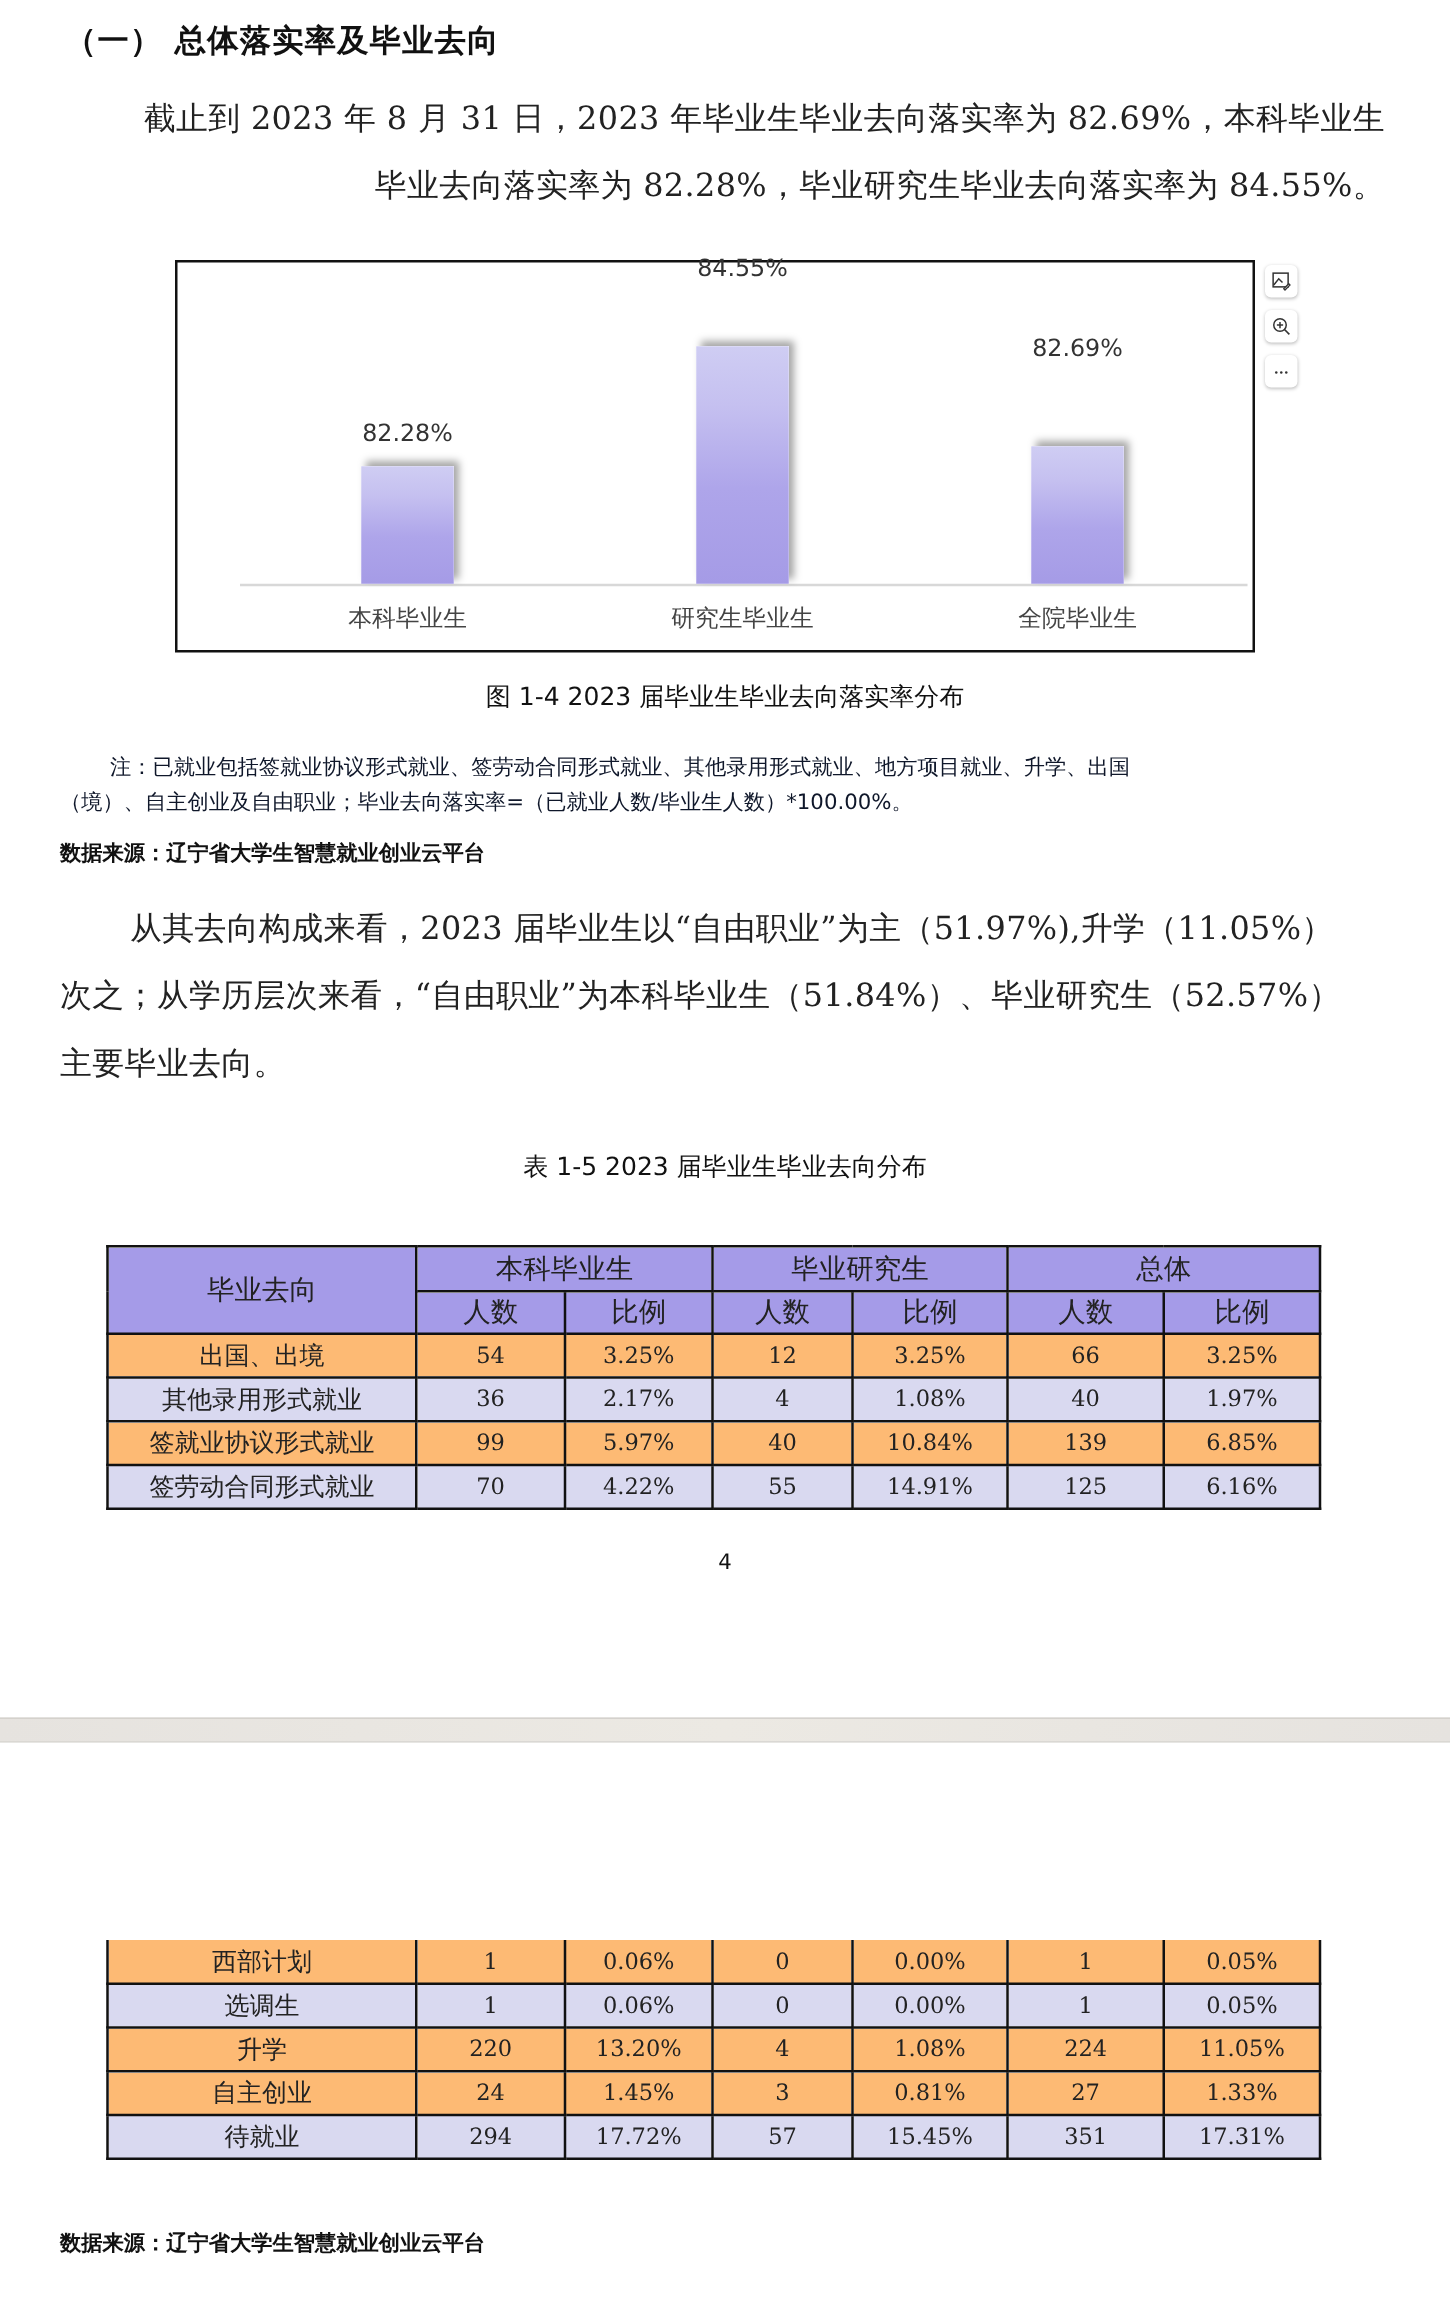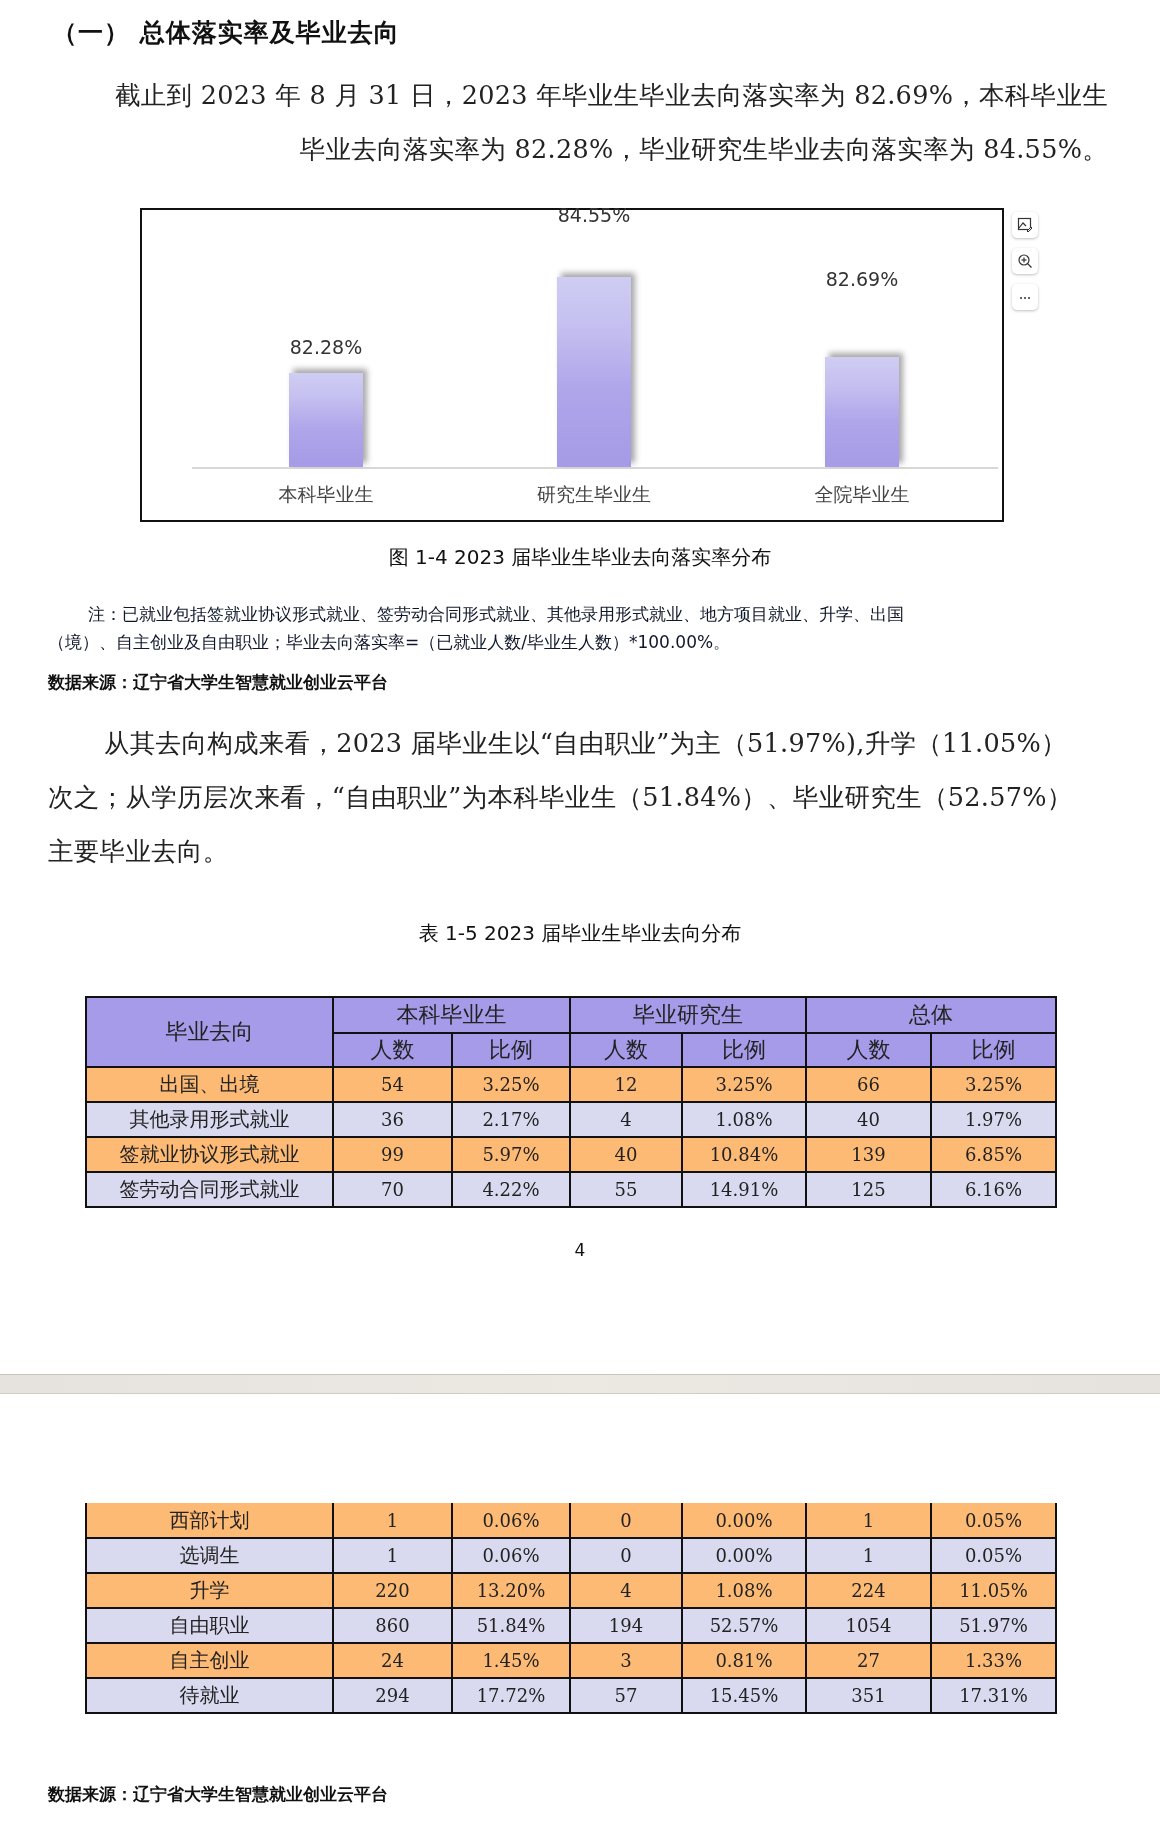--- a/index.html
+++ b/index.html
@@ -161,21 +161,21 @@
     <td class="num">125</td>
     <td class="num">6.16%</td>
   </tr>
 </tbody>
   </table>
 
 <div class="abs pagenum">4</div>
 
 <div class="abs page-gap"></div>
 
-<table class="grid cont" style="left:85px; top:1503px; width:970px;">
+<table class="grid cont" style="left:85px; top:1552px; width:970px;">
   <colgroup>
     <col style="width:247px">
       <col style="width:119px">
       <col style="width:118px">
     <col style="width:112px">
       <col style="width:124px">
       <col style="width:125px">
       <col style="width:125px">
   </colgroup>
   <tbody>
@@ -199,29 +199,20 @@
   </tr>
   <tr class="plain" style="height:35px;">
     <td>升学</td>
     <td class="num">220</td>
     <td class="num">13.20%</td>
     <td class="num">4</td>
     <td class="num">1.08%</td>
     <td class="num">224</td>
     <td class="num">11.05%</td>
   </tr>
-  <tr class="alt" style="height:35px;">
-    <td>自由职业</td>
-    <td class="num">860</td>
-    <td class="num">51.84%</td>
-    <td class="num">194</td>
-    <td class="num">52.57%</td>
-    <td class="num">1054</td>
-    <td class="num">51.97%</td>
-  </tr>
   <tr class="plain" style="height:35px;">
     <td>自主创业</td>
     <td class="num">24</td>
     <td class="num">1.45%</td>
     <td class="num">3</td>
     <td class="num">0.81%</td>
     <td class="num">27</td>
     <td class="num">1.33%</td>
   </tr>
   <tr class="alt" style="height:35px;">

